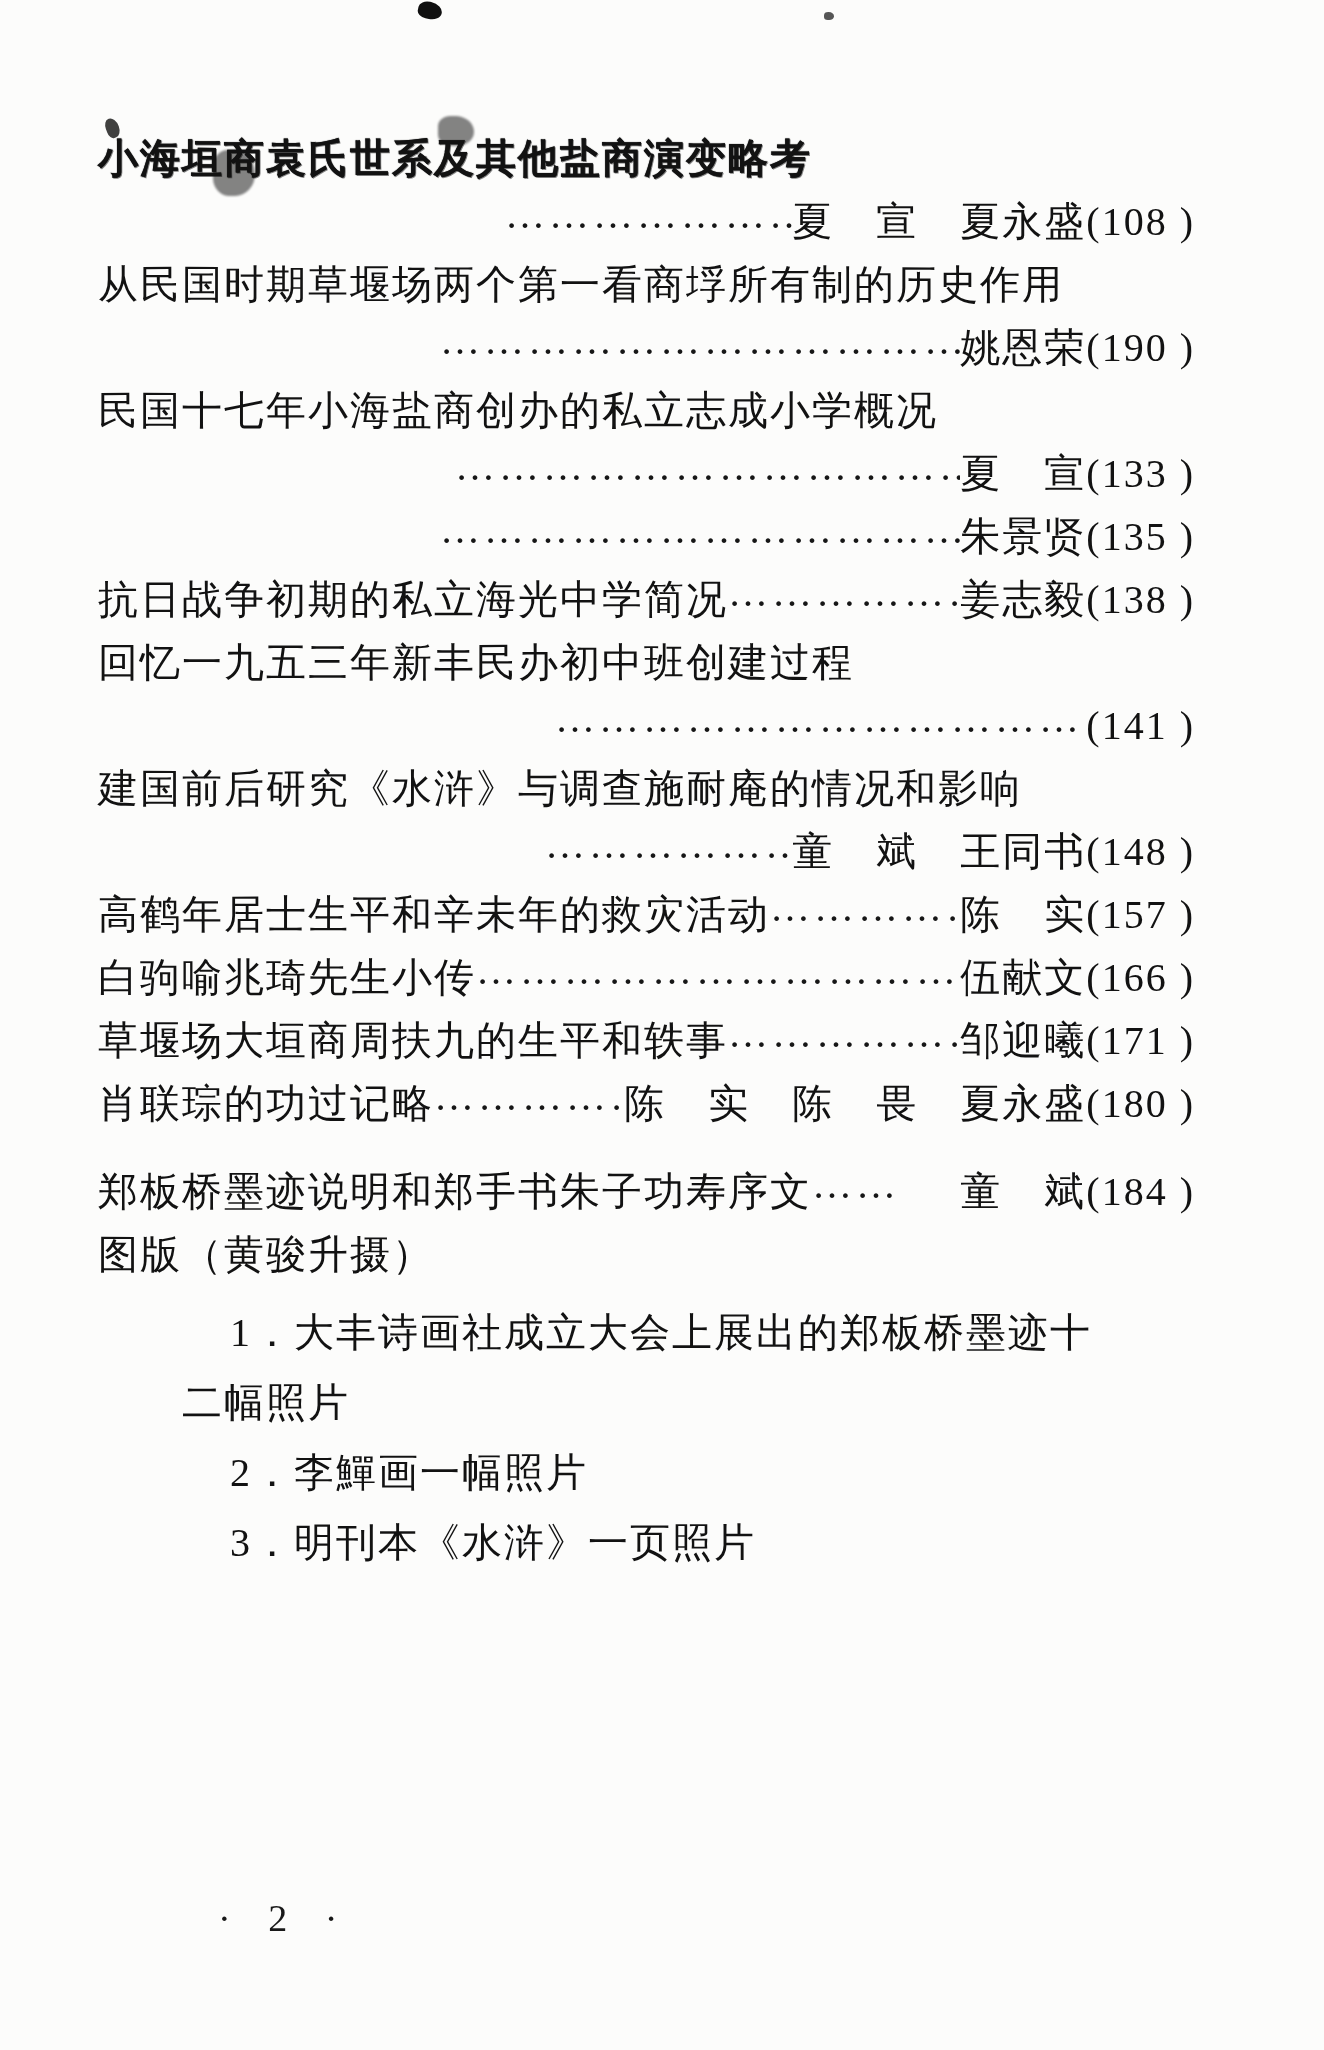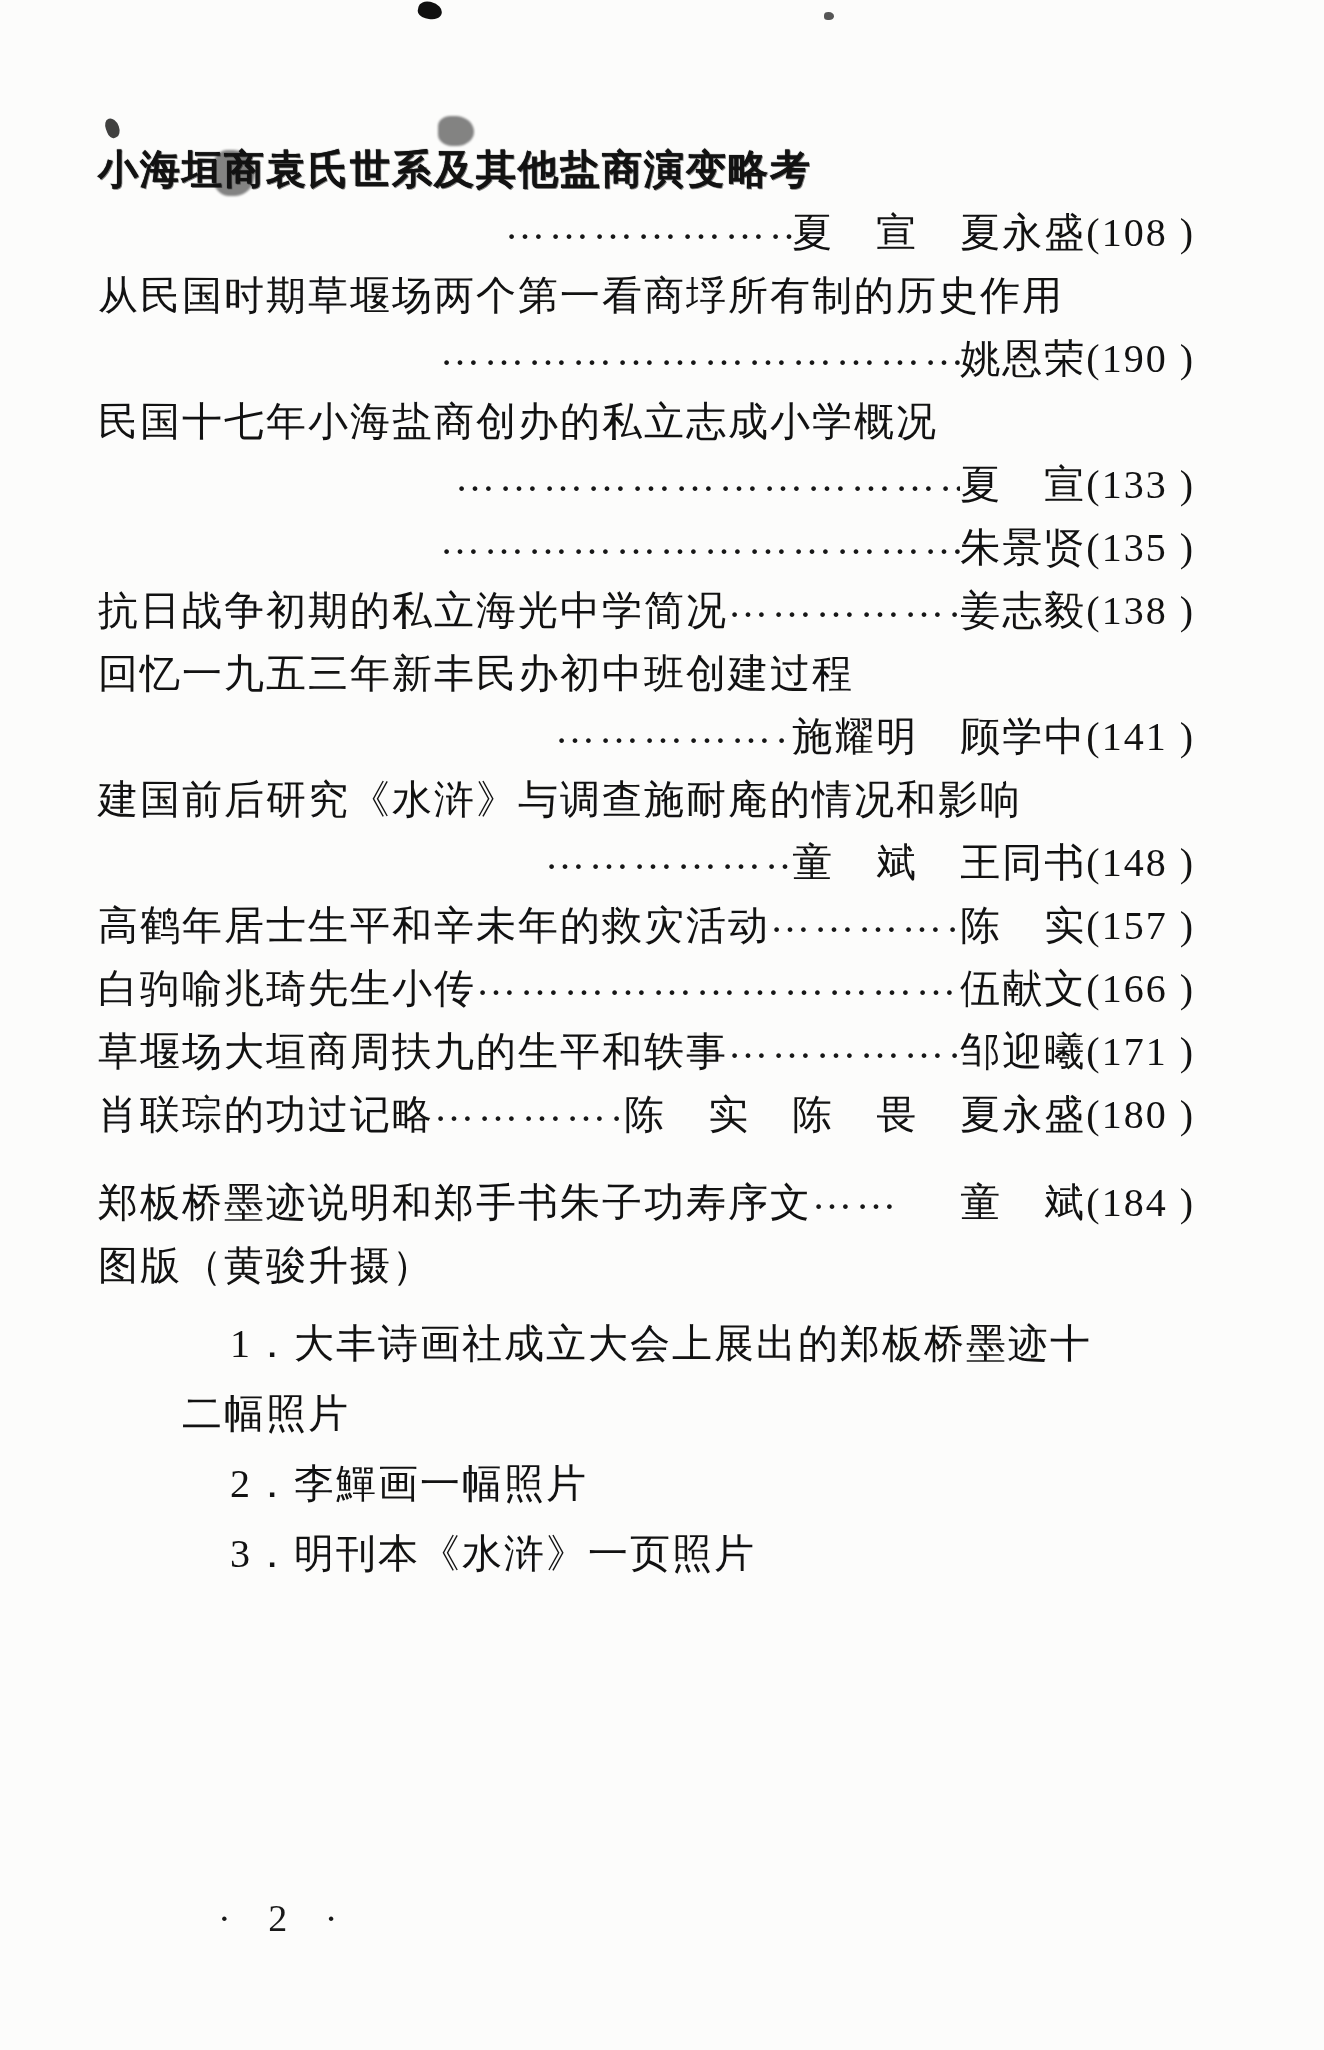--- a/index.html
+++ b/index.html
@@ -4,21 +4,21 @@
 <style>
   html,body{margin:0;padding:0;}
   body{
     width:1324px;height:2050px;position:relative;
     background:#fdfdfc;color:#121212;
     font-family:"Liberation Serif","DejaVu Serif",serif;
     overflow:hidden;
   }
   .sheet{position:absolute;inset:0;background:#fcfcfb;}
   .toc{
-    position:absolute;left:98px;top:138px;width:1097px;
+    position:absolute;left:98px;top:127px;width:1097px;
     font-size:40px;letter-spacing:2px;
   }
   .row{
     height:63px;line-height:63px;
     display:flex;align-items:center;white-space:nowrap;
   }
   .row .title{flex:0 0 auto;}
   .leader{
     flex:1 1 auto;overflow:hidden;white-space:nowrap;
     position:relative;top:-7px;letter-spacing:4px;color:#161616;
@@ -104,21 +104,20 @@
       <span class="authors">姜志毅</span>
       <span class="authors">(138 )</span>
     </div>
 
     <div class="row">
       <span class="title">回忆一九五三年新丰民办初中班创建过程</span>
     </div>
 
     <div class="row" style="padding-left:457px;">
       <span class="leader">………………………………………………………………</span>
-      <span class="authors">施耀明　顾学中</span>
       <span class="authors">(141 )</span>
     </div>
 
     <div class="row">
       <span class="title">建国前后研究《水浒》与调查施耐庵的情况和影响</span>
     </div>
 
     <div class="row" style="padding-left:447px;">
       <span class="leader">………………………………………………………………</span>
       <span class="authors">童　斌　王同书</span>

